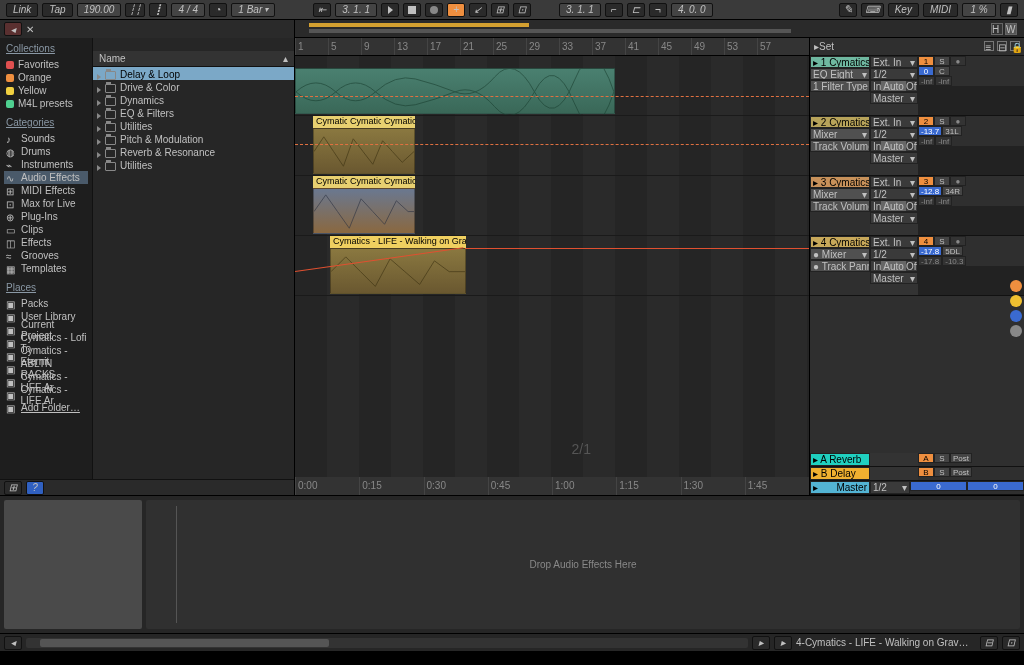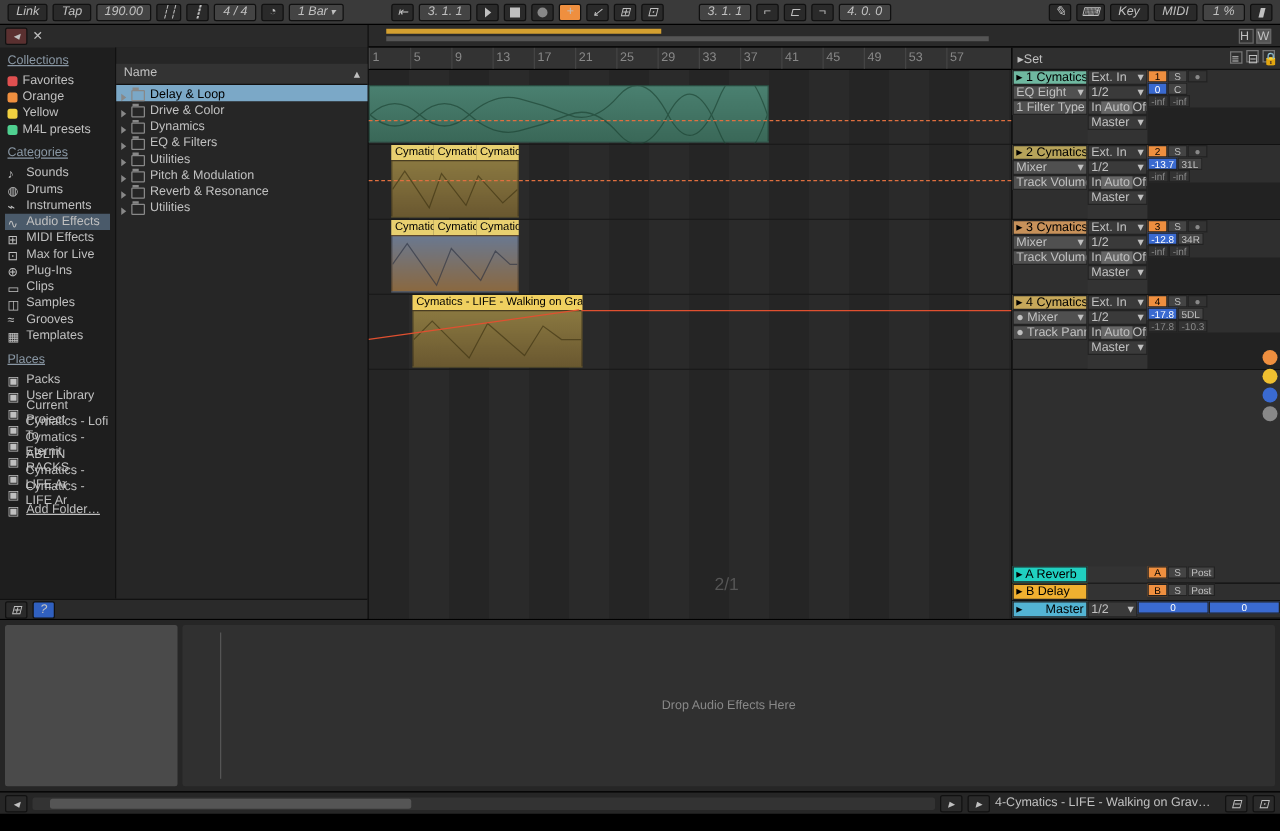--- a/index.html
+++ b/index.html
@@ -77,21 +77,21 @@
   .cell.t2{background:var(--track2);color:#000;} .cell.t2 span{color:#000;}
   .cell.t3{background:var(--track3);color:#000;} .cell.t3 span{color:#000;}
   .cell.t4{background:var(--track4);color:#000;} .cell.t4 span{color:#000;}
   .row2{display:flex;gap:0;}
   .pill{height:10px;min-width:16px;border:1px solid #222;display:inline-flex;align-items:center;justify-content:center;font-size:8px;padding:0 2px;}
   .pill.orange{background:#ef8f3f;color:#000;}
   .pill.blue{background:#3a6ad0;color:#fff;}
   .pill.grey{background:#444;}
   .pill.dk{background:#333;color:#888;}
   .send-row{height:14px;border-bottom:1px solid #111;display:flex;}
-  .send-row .cell{height:13px;align-items:flex-end;}
+  .send-row .cell{height:13px;}
   .dd::after{content:'▾';font-size:8px;color:inherit;margin-left:2px;}
   .knob{width:12px;height:12px;border-radius:50%;}
   
   .detail{height:138px;background:#262626;display:flex;border-top:1px solid #000;}
   .det-l{width:138px;background:#4a4a4a;margin:4px;border-radius:2px;}
   .det-r{flex:1;background:#303030;margin:4px 4px 4px 0;border-radius:2px;position:relative;display:flex;align-items:center;justify-content:center;}
   .vline{position:absolute;left:30px;top:6px;bottom:6px;width:1px;background:#555;}
   
   .status{height:18px;background:#262626;display:flex;align-items:center;border-top:1px solid #000;padding:0 4px;gap:4px;}
   .scroll-tr{flex:1;height:10px;background:#333;border-radius:2px;position:relative;}
@@ -200,21 +200,21 @@
             <div class="cat-item">
               <span class="icon">⊕</span>
               <span>Plug-Ins</span>
             </div>
             <div class="cat-item">
               <span class="icon">▭</span>
               <span>Clips</span>
             </div>
             <div class="cat-item">
               <span class="icon">◫</span>
-              <span>Samples</span>
+              <span>Effects</span>
             </div>
             <div class="cat-item">
               <span class="icon">≈</span>
               <span>Grooves</span>
             </div>
             <div class="cat-item">
               <span class="icon">▦</span>
               <span>Templates</span>
             </div>
           </div>
@@ -383,20 +383,30 @@
             <div class="clipbody c4" style="left:35px;width:136px">
                 <svg class="wf" viewBox="0 0 136 46" preserveAspectRatio="none">
                   <path d="M0 23 L15 8 L30 23 L45 38 L60 10 L75 23 L90 36 L105 12 L120 23 L136 23" stroke="#3a3010" fill="none"></path>
                 </svg>
               </div>
             <div style="position:absolute;left:0;top:35px;width:170px;height:1px;background:#e05030;transform-origin:left;transform:rotate(-8deg)"></div>
             <div style="position:absolute;left:170px;right:0;top:12px;height:1px;background:#e05030"></div>
           </div>
           <div class="hoverlay">2/1</div>
         </div>
+        <div class="tscale" id="tscale">
+            <span>0:00</span>
+            <span>0:15</span>
+            <span>0:30</span>
+            <span>0:45</span>
+            <span>1:00</span>
+            <span>1:15</span>
+            <span>1:30</span>
+            <span>1:45</span>
+          </div>
       </div>
 
       <div class="trackhdrs">
         <div style="height:18px;padding:2px 4px;display:flex;align-items:center;justify-content:space-between;border-bottom:1px solid #111">
           <span>▸<span>Set</span></span>
           <span>
             <span class="mini">≡</span>
             <span class="mini">⊟</span>
             <span class="mini">🔒</span>
           </span>

